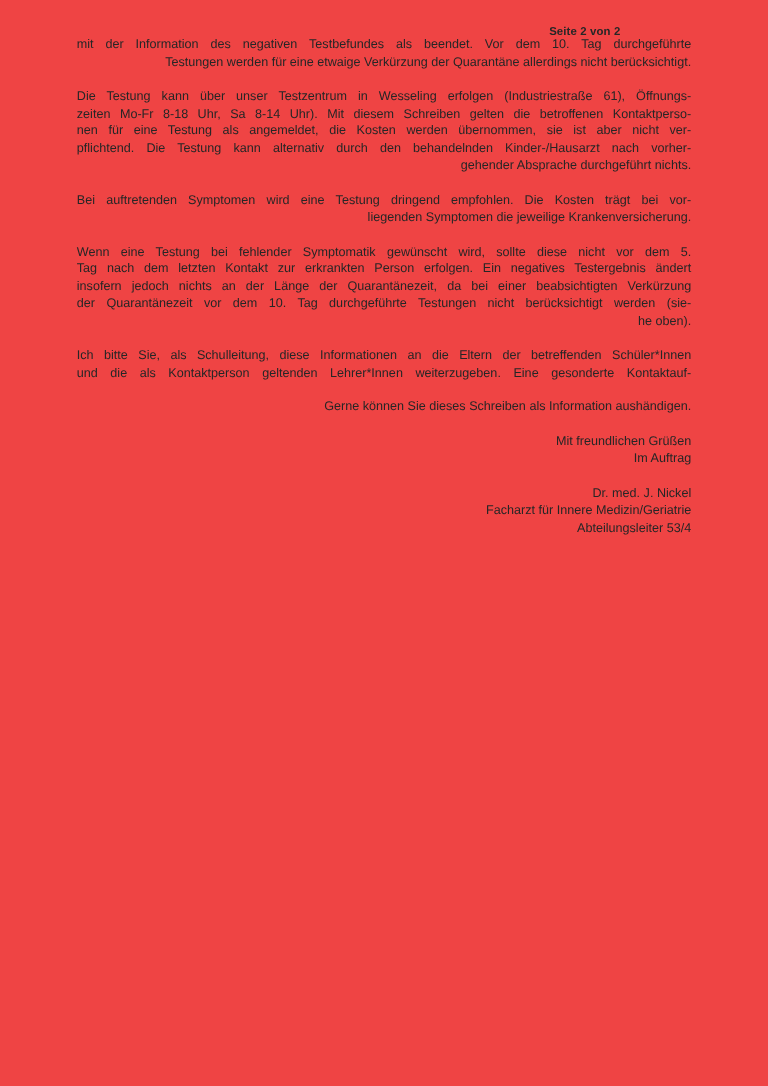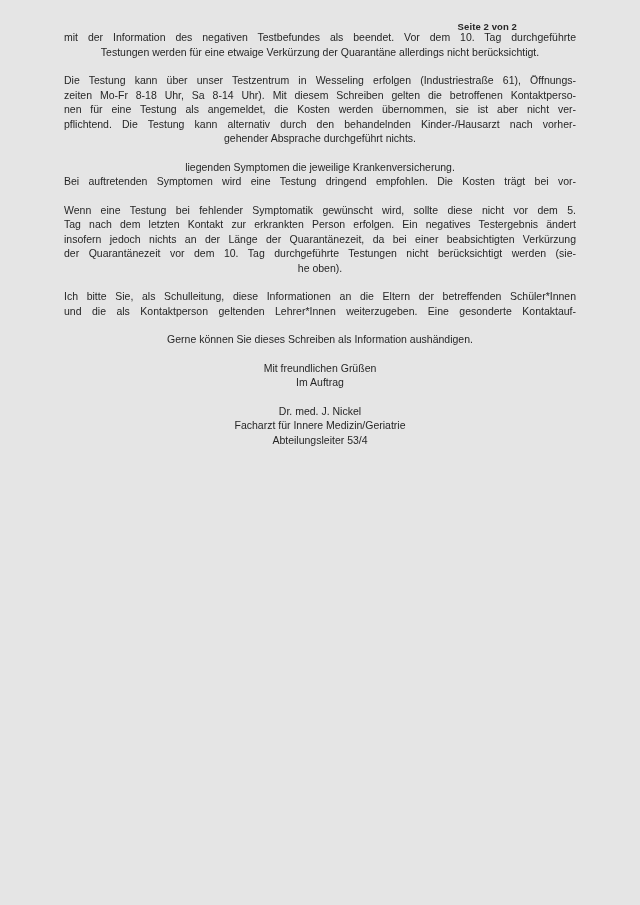--- a/index.html
+++ b/index.html
@@ -4,21 +4,21 @@
 <style>
   html, body {
     margin: 0;
     padding: 0;
     background: #ffffff;
   }
   .page {
     position: relative;
     width: 640px;
     height: 905px;
-    background: #e5e5e5;
+    background: #ef4444;
     font-family: "Liberation Sans", "DejaVu Sans", sans-serif;
     color: #262626;
     overflow: hidden;
   }
   .page-header {
     position: absolute;
     top: 21px;
     left: 64px;
     width: 512px;
     text-align: right;
@@ -36,21 +36,21 @@
   }
   .para {
     margin: 0 0 14px 0;
   }
   .para.gap-md { margin-top: 4px; }
   .para.gap-xl { }
   .line {
     font-size: 10.5px;
     line-height: 14.5px;
     min-height: 14.5px;
-    text-align: center;
+    text-align: right;
     white-space: normal;
   }
   .line.just {
     text-align: justify;
     text-align-last: justify;
   }
 </style>
 </head>
 <body>
 
@@ -67,22 +67,22 @@
 
     <div class="para">
         <div class="line just">Die Testung kann über unser Testzentrum in Wesseling erfolgen (Industriestraße 61), Öffnungs-</div>
         <div class="line just">zeiten Mo-Fr 8-18 Uhr, Sa 8-14 Uhr). Mit diesem Schreiben gelten die betroffenen Kontaktperso-</div>
         <div class="line just">nen für eine Testung als angemeldet, die Kosten werden übernommen, sie ist aber nicht ver-</div>
         <div class="line just">pflichtend. Die Testung kann alternativ durch den behandelnden Kinder-/Hausarzt nach vorher-</div>
         <div class="line">gehender Absprache durchgeführt nichts.</div>
       </div>
 
     <div class="para">
+        <div class="line just">Bei auftretenden Symptomen wird eine Testung dringend empfohlen. Die Kosten trägt bei vor-</div>
         <div class="line">liegenden Symptomen die jeweilige Krankenversicherung.</div>
-        <div class="line just">Bei auftretenden Symptomen wird eine Testung dringend empfohlen. Die Kosten trägt bei vor-</div>
       </div>
 
     <div class="para">
         <div class="line just">Wenn eine Testung bei fehlender Symptomatik gewünscht wird, sollte diese nicht vor dem 5.</div>
         <div class="line just">Tag nach dem letzten Kontakt zur erkrankten Person erfolgen. Ein negatives Testergebnis ändert</div>
         <div class="line just">insofern jedoch nichts an der Länge der Quarantänezeit, da bei einer beabsichtigten Verkürzung</div>
         <div class="line just">der Quarantänezeit vor dem 10. Tag durchgeführte Testungen nicht berücksichtigt werden (sie-</div>
         <div class="line">he oben).</div>
       </div>
 

